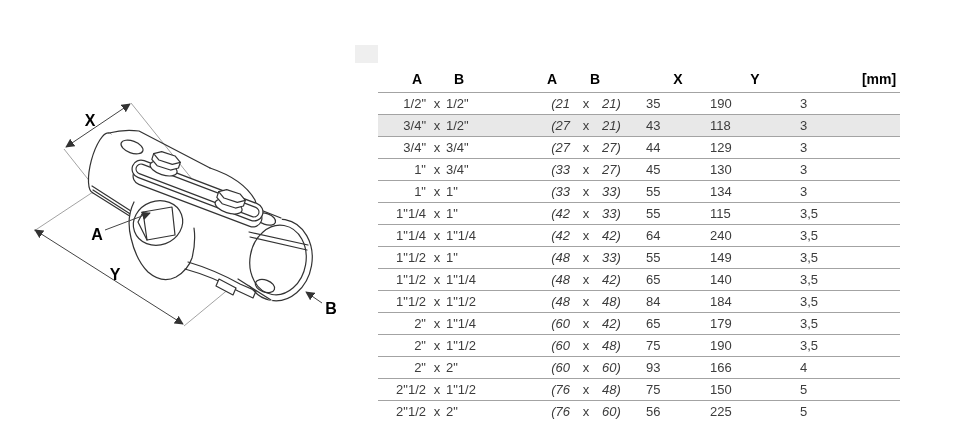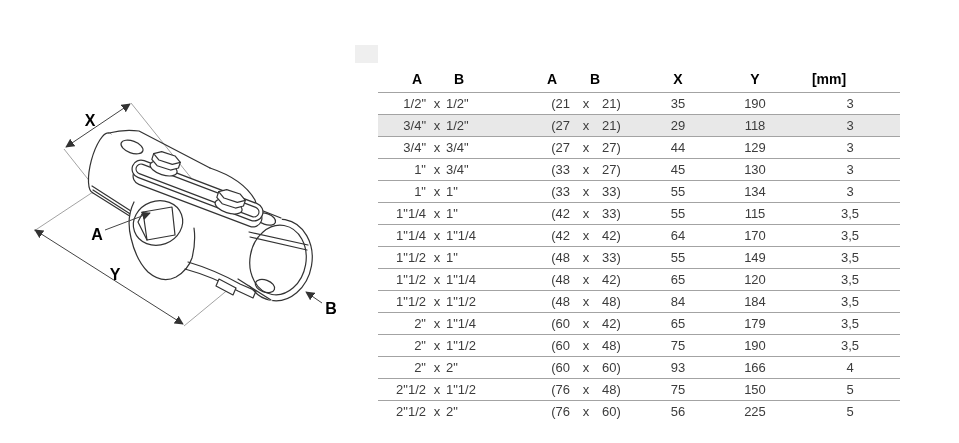--- a/index.html
+++ b/index.html
@@ -23,24 +23,24 @@
     display:grid;
     grid-template-columns:50px 18px 72px 54px 28px 46px 64px 90px 100px;
     height:21px;align-items:center;border-top:1px solid #a3a3a3;
     white-space:nowrap;
   }
   .tr.hl{background:#e8e8e8;}
   .tr .c{overflow:visible;}
   .c1{text-align:right;padding-right:2px;}
   .c2{text-align:center;}
   .c3{text-align:left;}
-  .c4{text-align:right;padding-right:2px;}
+  .c4{text-align:right;padding-right:2px;font-style:italic;}
   .c5{text-align:center;}
-  .c6{text-align:left;padding-left:2px;}
-  .c7,.c8,.c9{text-align:center;}
+  .c6{text-align:left;padding-left:2px;font-style:italic;}
+  .c7,.c8,.c9{text-align:left;}
 </style>
 </head>
 <body>
 
 <div class="artifact"></div>
 
 <svg class="drawing" viewBox="0 0 370 443">
   <defs>
     <marker id="arr" viewBox="0 0 10 10" refX="9" refY="5" markerWidth="9" markerHeight="9" orient="auto-start-reverse">
       <path d="M0,0 L10,5 L0,10 z" fill="#333"></path>
@@ -124,42 +124,42 @@
 </svg>
 
 <div class="tbl">
   <div class="thead">
     <span class="th" style="left:39px">A</span>
     <span class="th" style="left:81px">B</span>
     <span class="th" style="left:174px">A</span>
     <span class="th" style="left:217px">B</span>
     <span class="th" style="left:300px">X</span>
     <span class="th" style="left:377px">Y</span>
-    <span class="th" style="left:451px">[mm]</span>
+    <span class="th" style="left:501px">[mm]</span>
   </div>
   <div class="rows">
       <div class="tr">
     <span class="c c1">1/2"</span>
     <span class="c c2">x</span>
     <span class="c c3">1/2"</span>
     <span class="c c4">(21</span>
     <span class="c c5">x</span>
     <span class="c c6">21)</span>
     <span class="c c7">35</span>
     <span class="c c8">190</span>
     <span class="c c9">3</span>
   </div>
       <div class="tr hl">
     <span class="c c1">3/4"</span>
     <span class="c c2">x</span>
     <span class="c c3">1/2"</span>
     <span class="c c4">(27</span>
     <span class="c c5">x</span>
     <span class="c c6">21)</span>
-    <span class="c c7">29</span>
+    <span class="c c7">43</span>
     <span class="c c8">118</span>
     <span class="c c9">3</span>
   </div>
       <div class="tr">
     <span class="c c1">3/4"</span>
     <span class="c c2">x</span>
     <span class="c c3">3/4"</span>
     <span class="c c4">(27</span>
     <span class="c c5">x</span>
     <span class="c c6">27)</span>
@@ -201,21 +201,21 @@
     <span class="c c9">3,5</span>
   </div>
       <div class="tr">
     <span class="c c1">1"1/4</span>
     <span class="c c2">x</span>
     <span class="c c3">1"1/4</span>
     <span class="c c4">(42</span>
     <span class="c c5">x</span>
     <span class="c c6">42)</span>
     <span class="c c7">64</span>
-    <span class="c c8">170</span>
+    <span class="c c8">240</span>
     <span class="c c9">3,5</span>
   </div>
       <div class="tr">
     <span class="c c1">1"1/2</span>
     <span class="c c2">x</span>
     <span class="c c3">1"</span>
     <span class="c c4">(48</span>
     <span class="c c5">x</span>
     <span class="c c6">33)</span>
     <span class="c c7">55</span>
@@ -223,21 +223,21 @@
     <span class="c c9">3,5</span>
   </div>
       <div class="tr">
     <span class="c c1">1"1/2</span>
     <span class="c c2">x</span>
     <span class="c c3">1"1/4</span>
     <span class="c c4">(48</span>
     <span class="c c5">x</span>
     <span class="c c6">42)</span>
     <span class="c c7">65</span>
-    <span class="c c8">120</span>
+    <span class="c c8">140</span>
     <span class="c c9">3,5</span>
   </div>
       <div class="tr">
     <span class="c c1">1"1/2</span>
     <span class="c c2">x</span>
     <span class="c c3">1"1/2</span>
     <span class="c c4">(48</span>
     <span class="c c5">x</span>
     <span class="c c6">48)</span>
     <span class="c c7">84</span>

